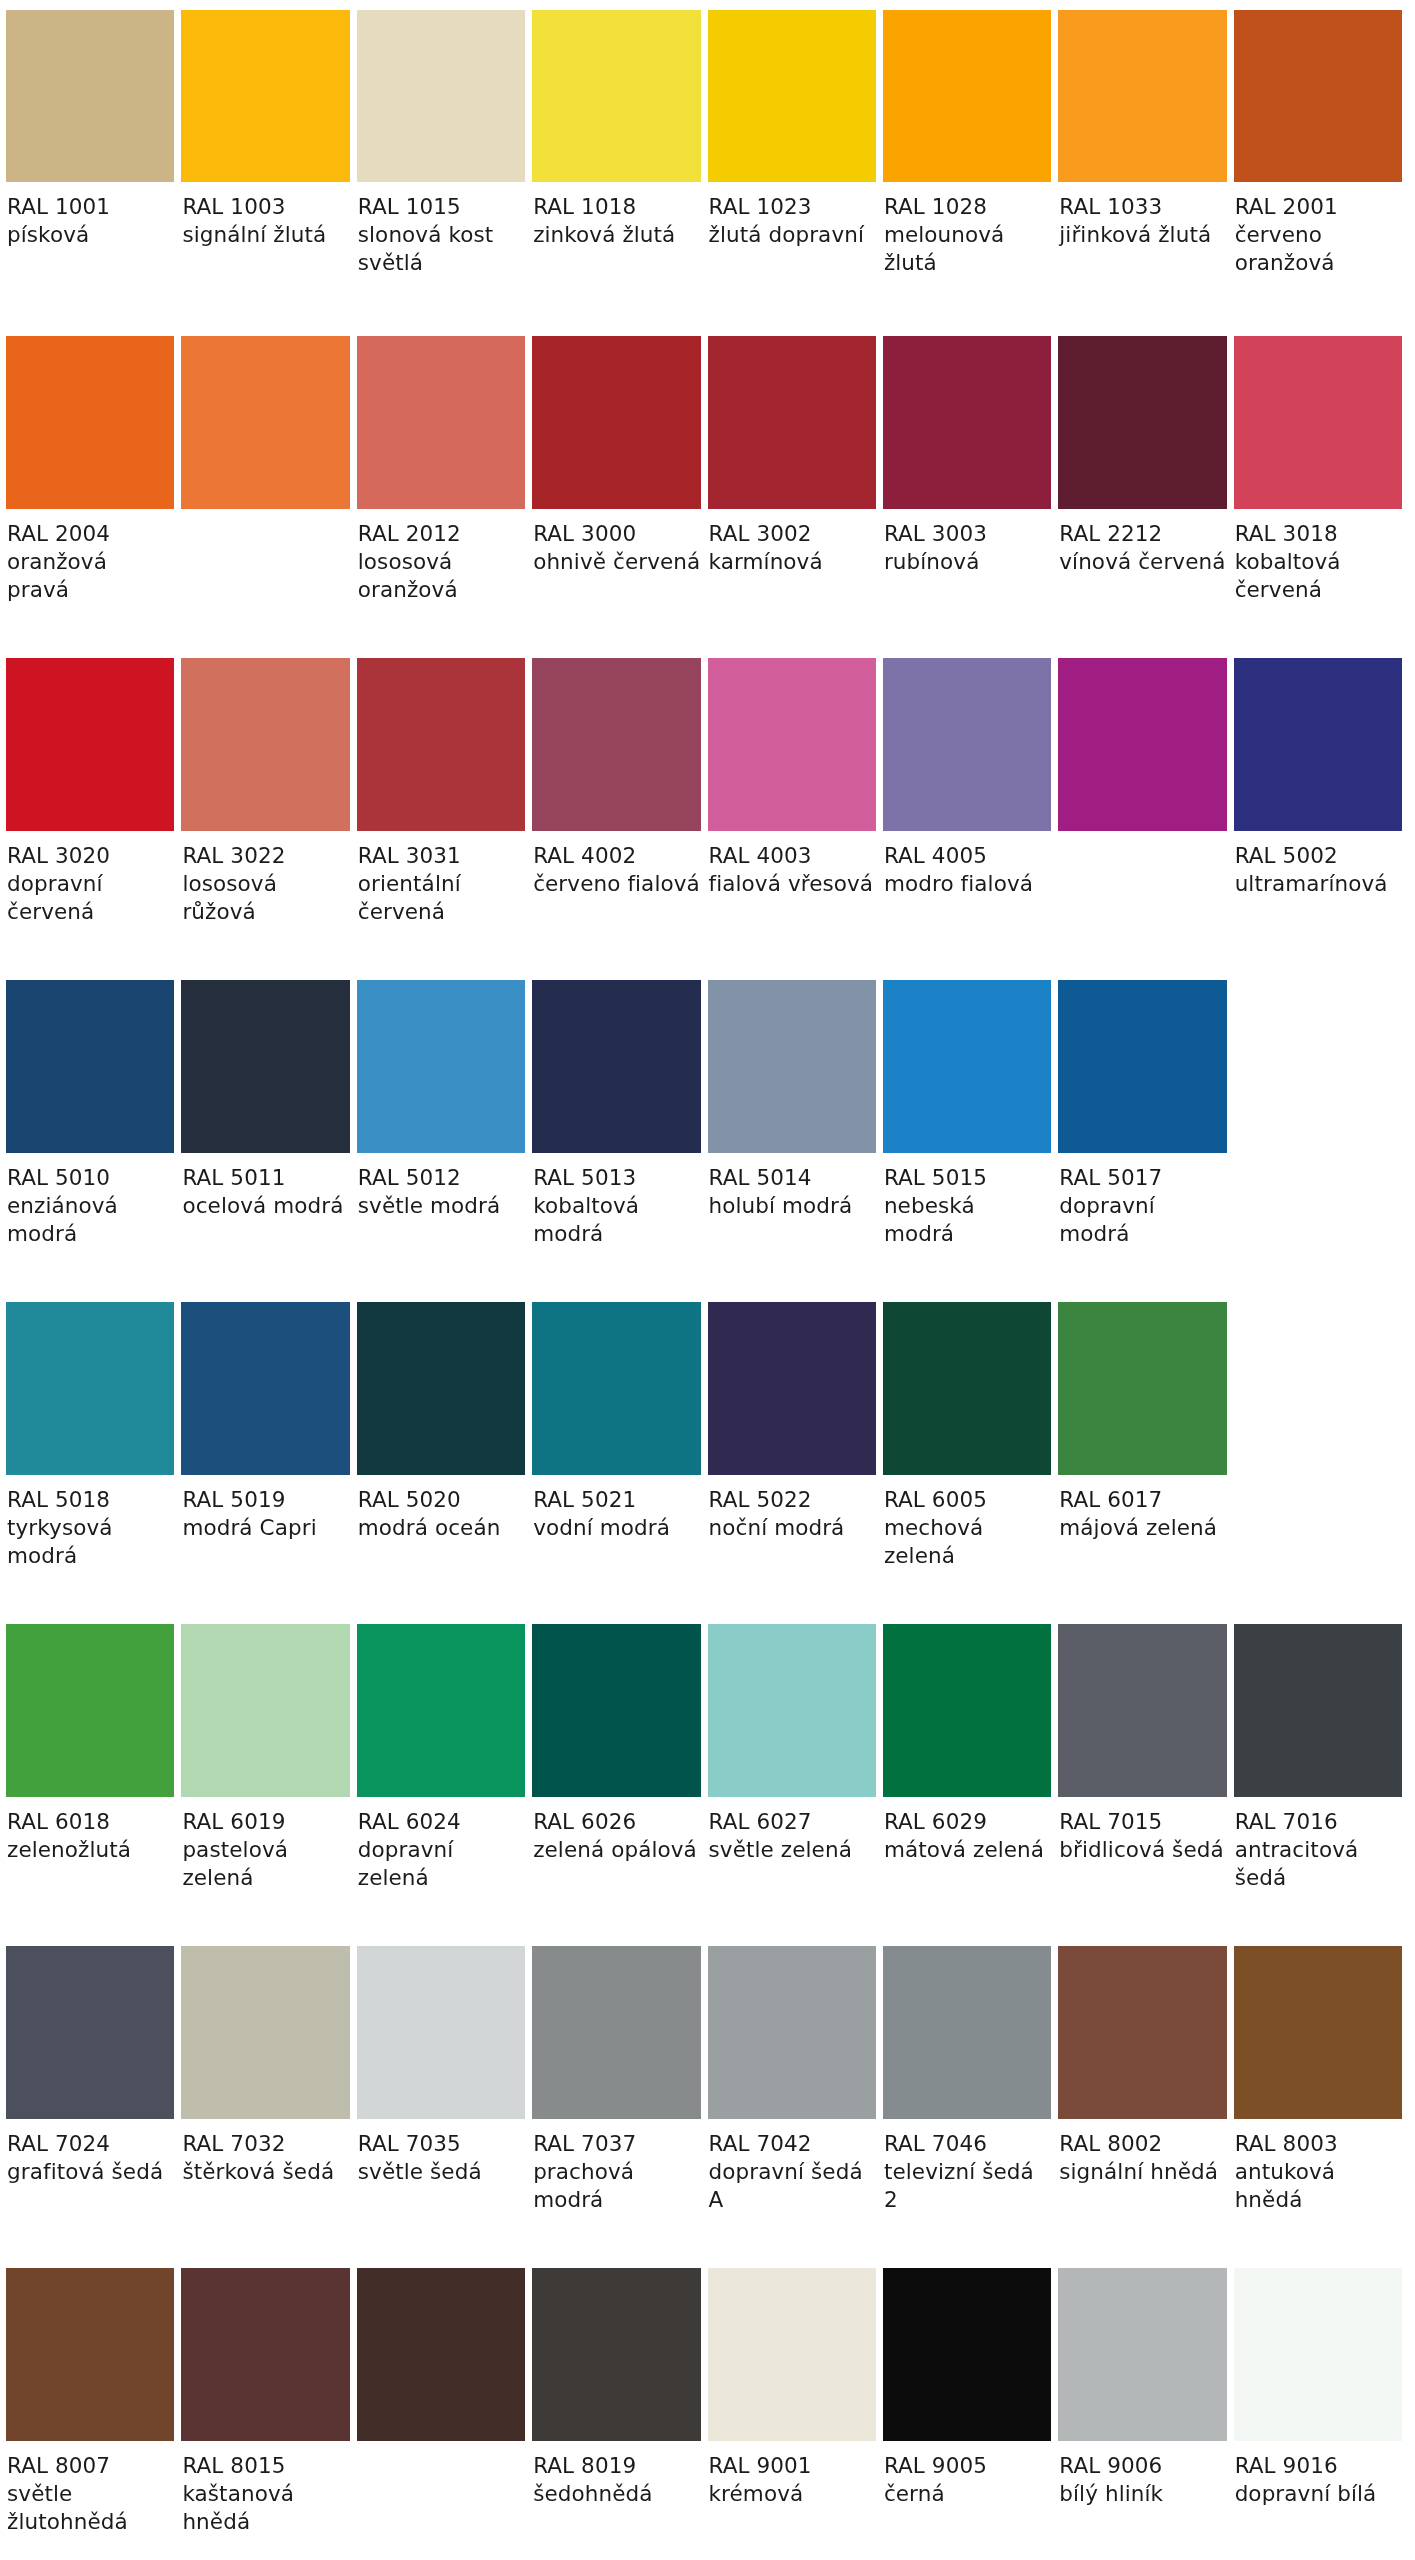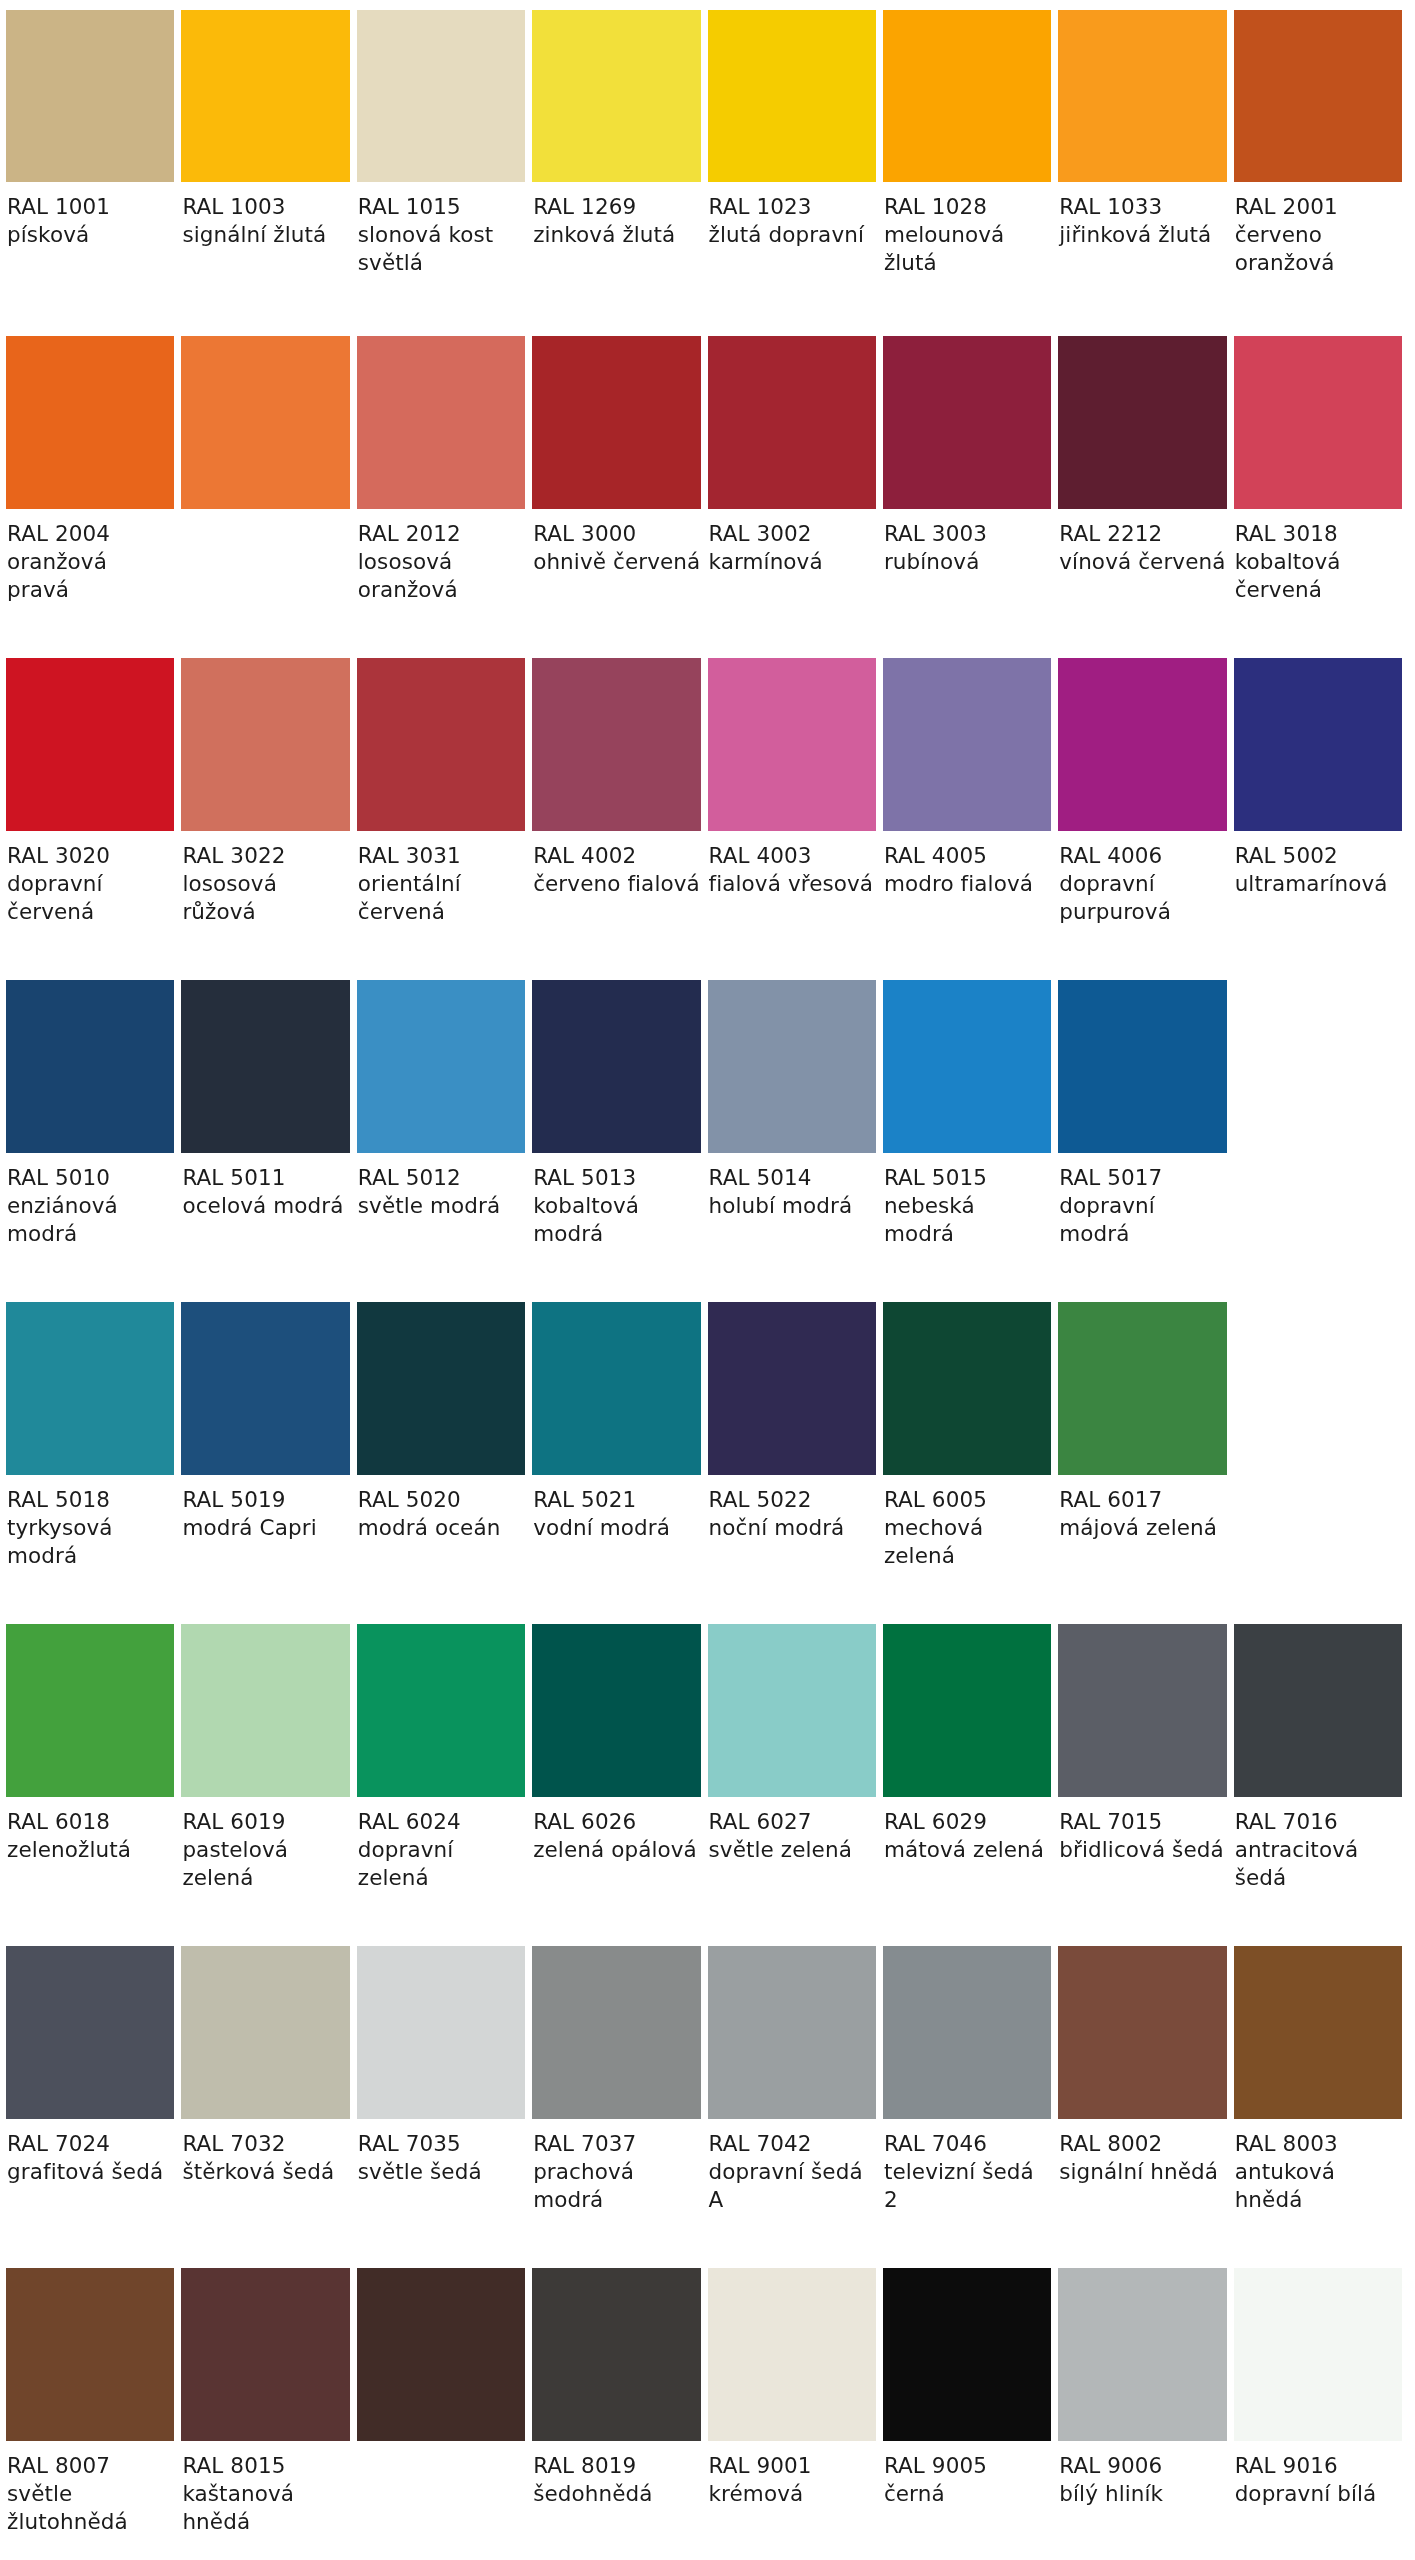--- a/index.html
+++ b/index.html
@@ -94,21 +94,21 @@
       <div class="ral-cell">
         <div class="swatch" style="background: rgb(229, 219, 191);"></div>
         <div class="cell-text">
           <span class="ral-code">RAL 1015</span>
           <span class="ral-name">slonová kost světlá</span>
         </div>
       </div>
       <div class="ral-cell">
         <div class="swatch" style="background: rgb(242, 224, 58);"></div>
         <div class="cell-text">
-          <span class="ral-code">RAL 1269</span>
+          <span class="ral-code">RAL 1018</span>
           <span class="ral-name">zinková žlutá</span>
         </div>
       </div>
       <div class="ral-cell">
         <div class="swatch" style="background: rgb(245, 204, 0);"></div>
         <div class="cell-text">
           <span class="ral-code">RAL 1023</span>
           <span class="ral-name">žlutá dopravní</span>
         </div>
       </div>
@@ -226,24 +226,20 @@
       </div>
       <div class="ral-cell">
         <div class="swatch" style="background: rgb(126, 115, 168);"></div>
         <div class="cell-text">
           <span class="ral-code">RAL 4005</span>
           <span class="ral-name">modro fialová</span>
         </div>
       </div>
       <div class="ral-cell">
         <div class="swatch" style="background: rgb(160, 30, 130);"></div>
-        <div class="cell-text">
-          <span class="ral-code">RAL 4006</span>
-          <span class="ral-name">dopravní purpurová</span>
-        </div>
       </div>
       <div class="ral-cell">
         <div class="swatch" style="background: rgb(44, 47, 126);"></div>
         <div class="cell-text">
           <span class="ral-code">RAL 5002</span>
           <span class="ral-name">ultramarínová</span>
         </div>
       </div>
     </div>
     <div class="ral-row" data-row="3">

